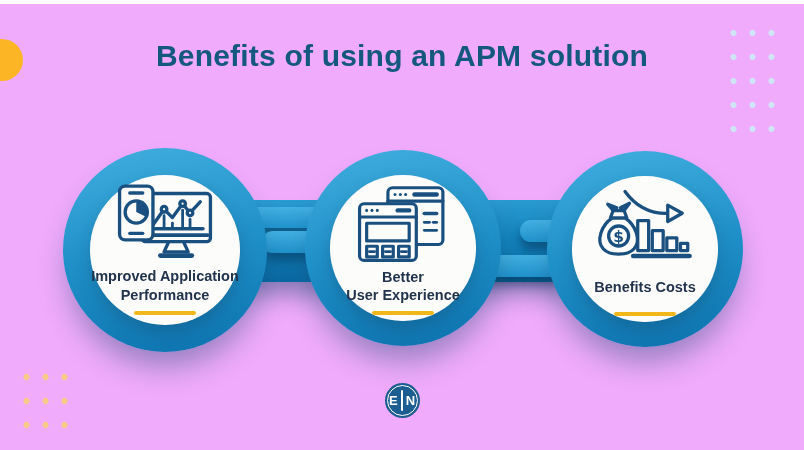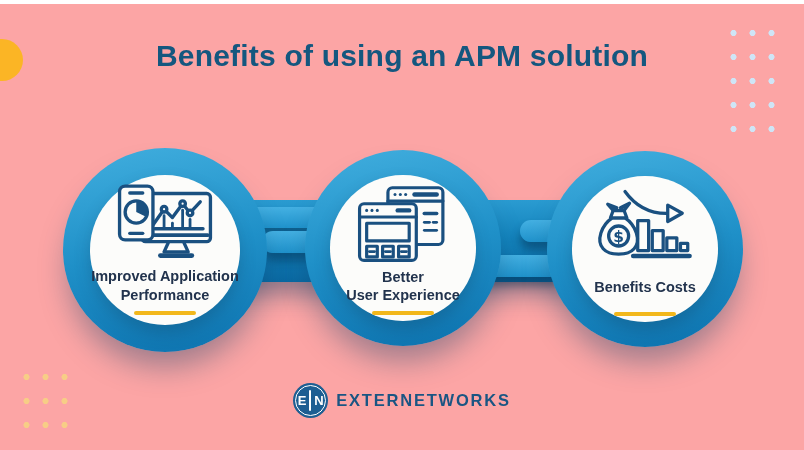--- a/index.html
+++ b/index.html
@@ -1,18 +1,18 @@
 <!DOCTYPE html>
 <html><head>
 <meta charset="utf-8">
 <style>
   html,body{margin:0;padding:0;background:#dfe7ee;}
   .stage{
     position:relative;width:804px;height:450px;overflow:hidden;
-    background:#fca5a5;font-family:"Liberation Sans",sans-serif;
+    background:#f0abfc;font-family:"Liberation Sans",sans-serif;
   }
   .top-strip{position:absolute;top:0;left:0;right:0;height:4px;background:#ffffff;z-index:4;}
   .title{
     position:absolute;top:39px;left:0;width:100%;margin:0;text-align:center;
     font-size:30px;font-weight:bold;color:#14577f;letter-spacing:.2px;z-index:3;
   }
   .yellow-circle{position:absolute;left:-19px;top:39px;width:42px;height:42px;border-radius:50%;background:#fbb525;z-index:2;}
   .dotgrid{position:absolute;z-index:0;}
   .dots-tr{
     left:724px;top:21px;width:57px;height:120px;
@@ -186,15 +186,14 @@
       <div class="underline"></div>
     </div>
   </div>
 
   <div class="logo">
     <div class="badge">
       <span>E</span>
       <span class="vbar"></span>
       <span>N</span>
     </div>
-    <div class="brand-text">EXTERNETWORKS</div>
   </div>
 </div>
 
 </body></html>

